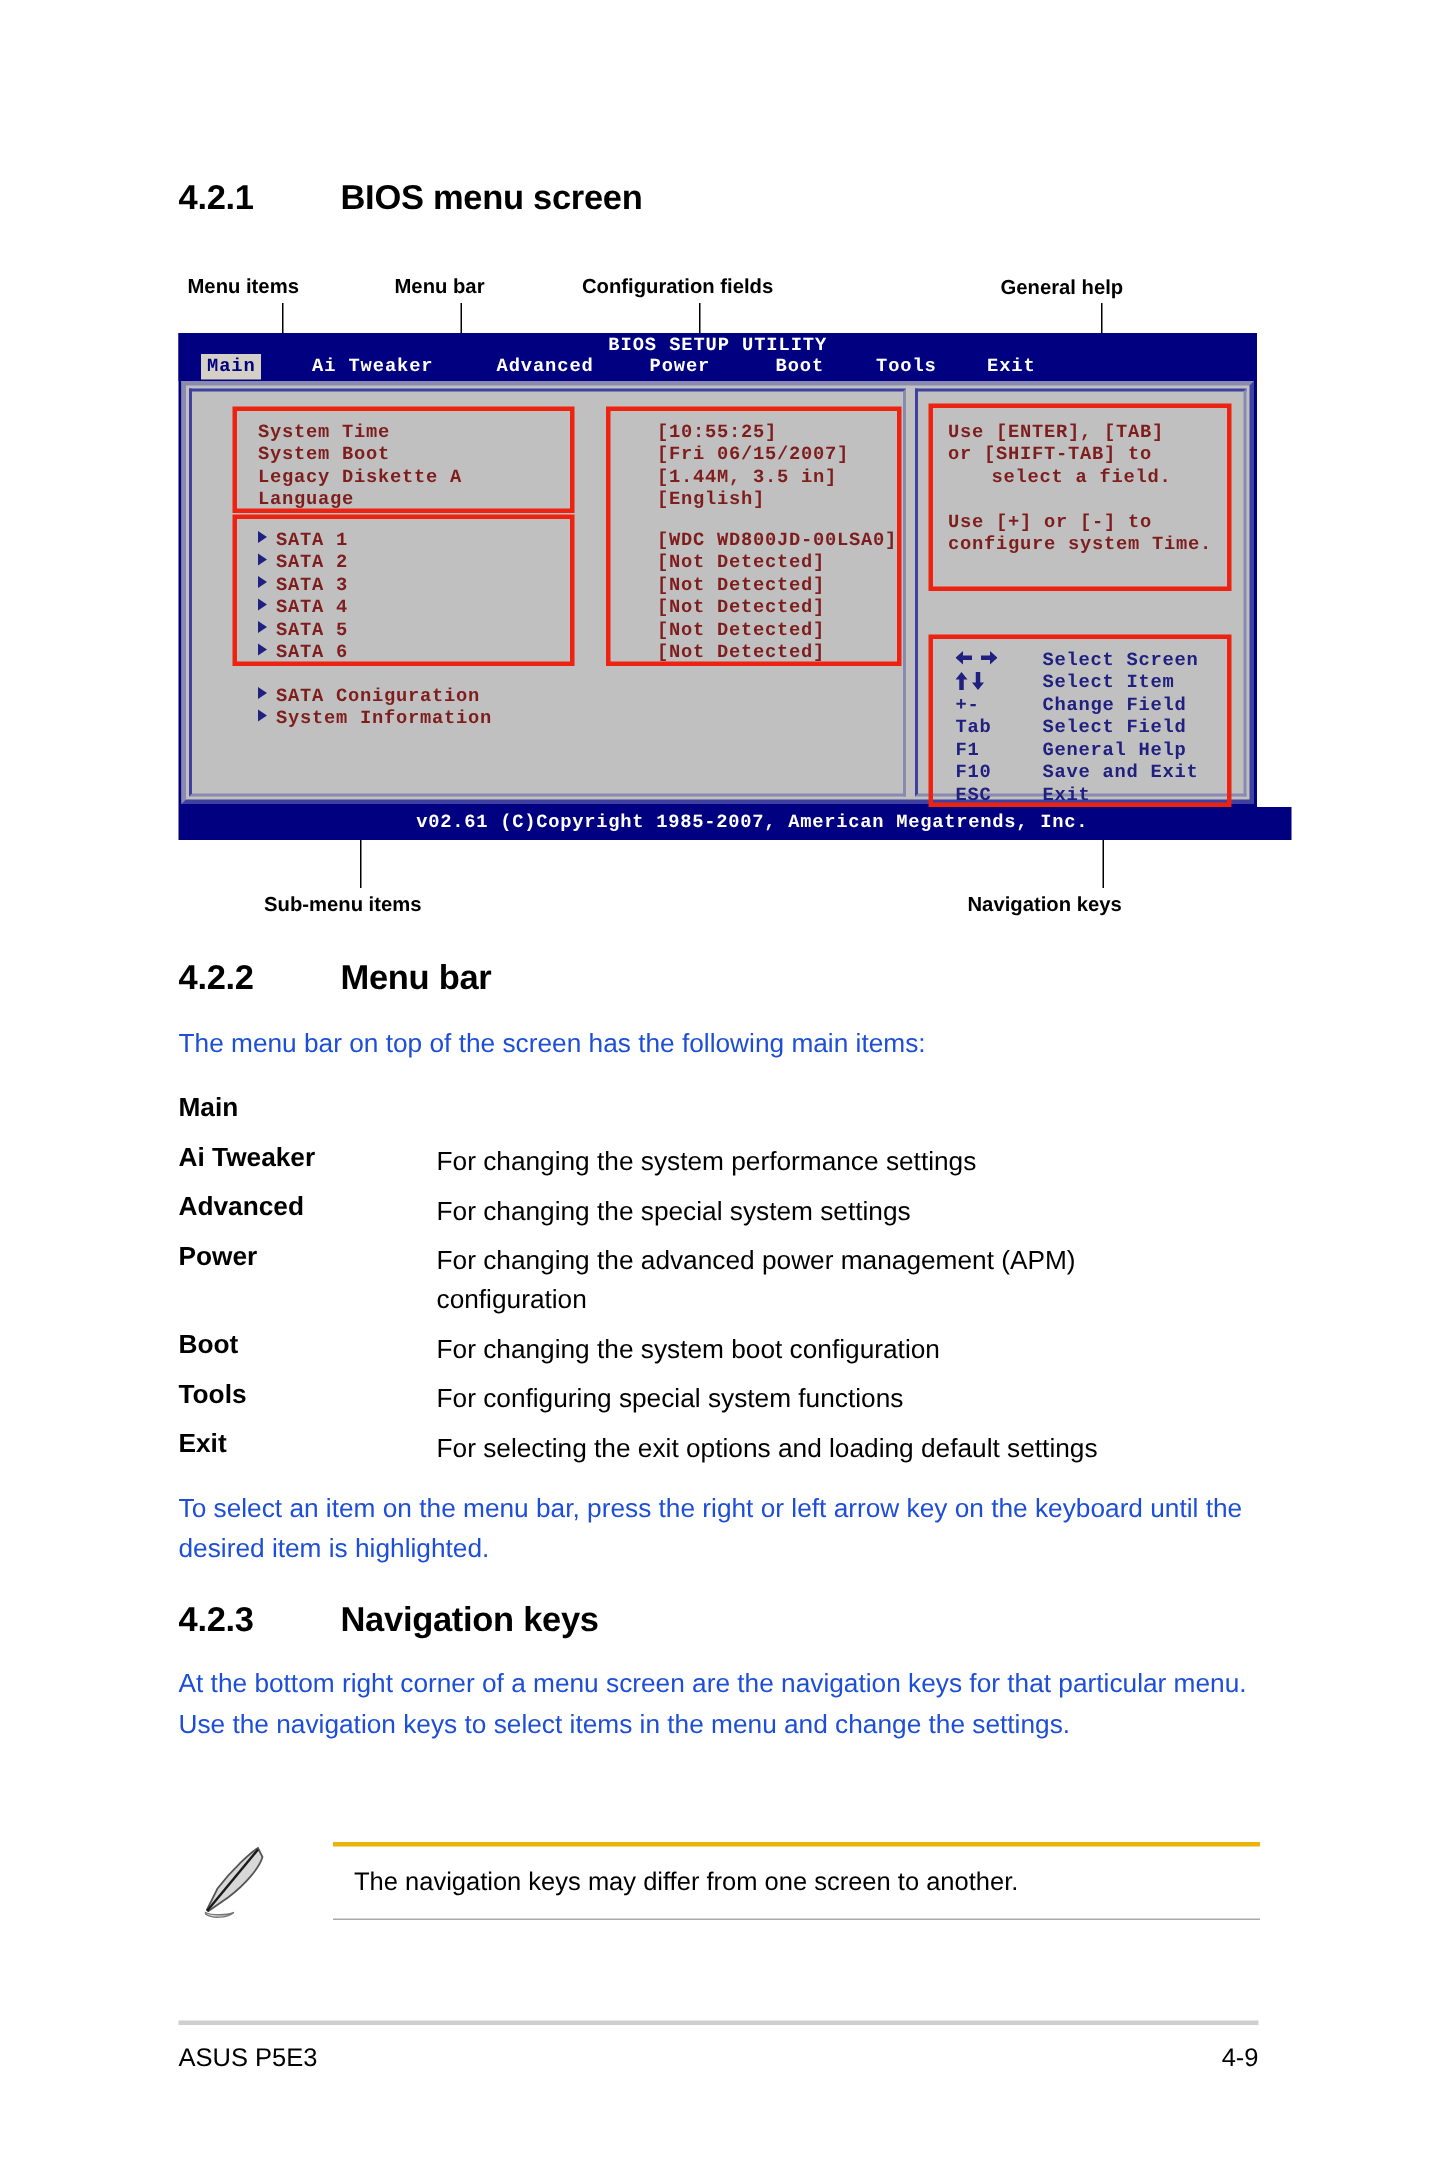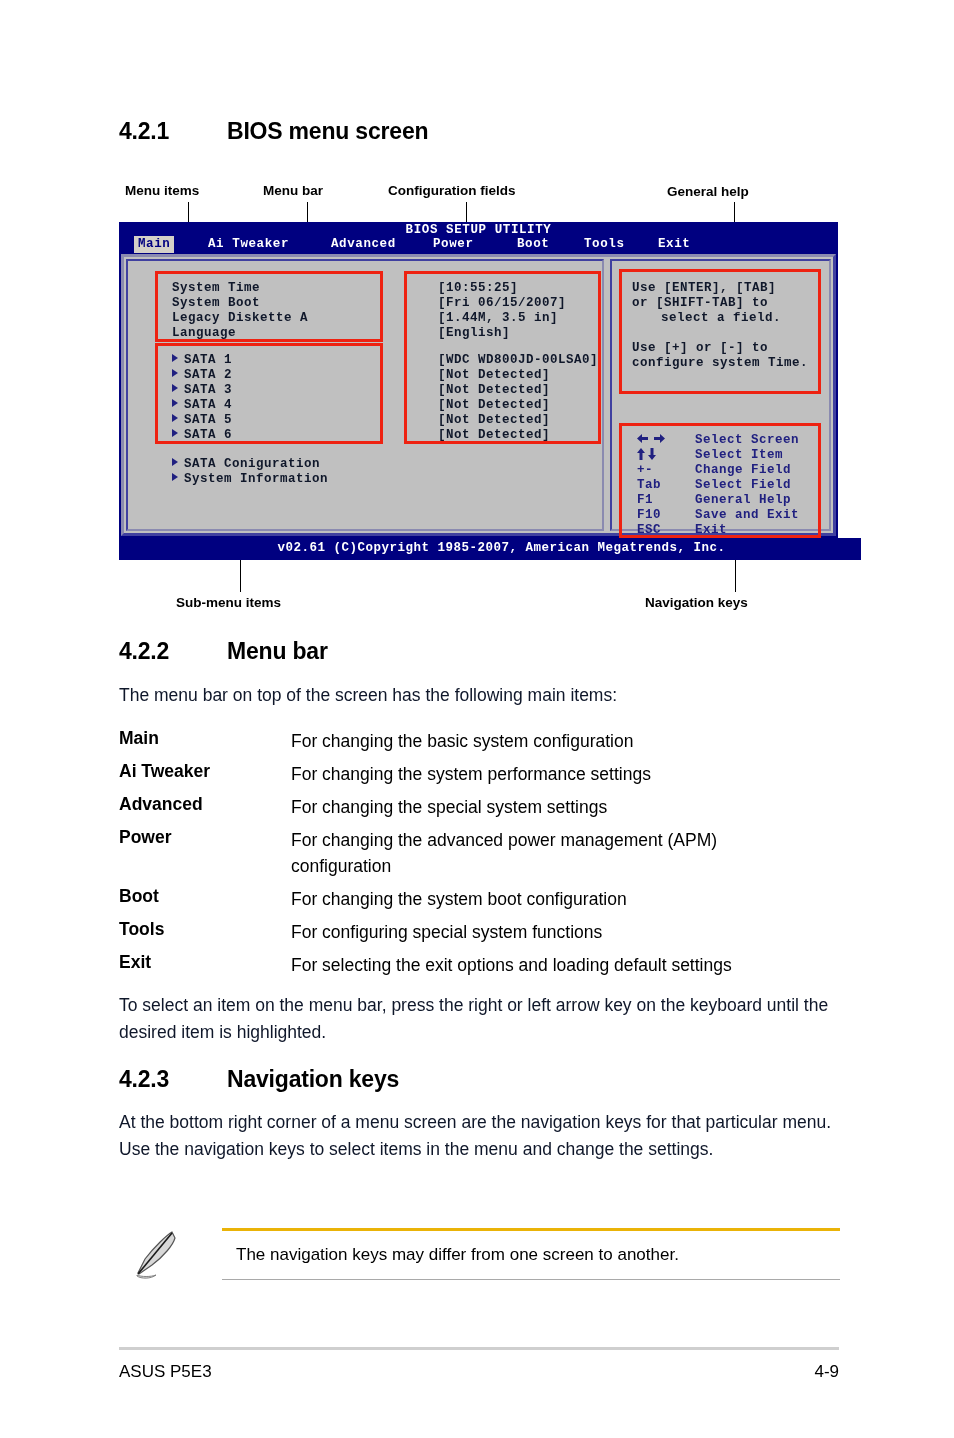--- a/index.html
+++ b/index.html
@@ -30,21 +30,21 @@
     letter-spacing: -0.2px;
     white-space: nowrap;
   }
   .h-num { position: absolute; }
   .h-txt { position: absolute; }
 
   .para {
     position: absolute;
     font-size: 17.5px;
     line-height: 27px;
-    color: #0f172a;
+    color: #1d4ed8;
   }
 
   
   .callout {
     position: absolute;
     font-size: 13.5px;
     font-weight: bold;
     white-space: nowrap;
   }
   .leader {
@@ -149,21 +149,21 @@
     width: 100%;
     text-align: center;
     color: #ffffff;
     font-size: 12.5px;
     font-weight: bold;
     letter-spacing: 0.5px;
   }
 
   .bios-line {
     position: absolute;
-    color: #0f172a;
+    color: #7f1d1d;
     font-size: 12.5px;
     font-weight: bold;
     letter-spacing: 0.5px;
     white-space: nowrap;
     line-height: 14.5px;
   }
   .bios-col-items { left: 44px; }
   .bios-col-values { left: 310px; }
 
   .tri {
@@ -396,21 +396,20 @@
   </div>
 
   <div class="h-sec" style="left:119px; top:638px;">
     <span class="h-num" style="left:0;">4.2.2</span>
     <span class="h-txt" style="left:108px;">Menu bar</span>
   </div>
 
   <div class="para" style="left:119px; top:682px; width:720px;">The menu bar on top of the screen has the following main items:</div>
 
   <div class="dl-term" style="left:119px; top:728px;">Main</div>
-  <div class="dl-desc" style="left:291px; top:728px; width:560px;">For changing the basic system configuration</div>
 
   <div class="dl-term" style="left:119px; top:761px;">Ai Tweaker</div>
   <div class="dl-desc" style="left:291px; top:761px; width:560px;">For changing the system performance settings</div>
 
   <div class="dl-term" style="left:119px; top:794px;">Advanced</div>
   <div class="dl-desc" style="left:291px; top:794px; width:560px;">For changing the special system settings</div>
 
   <div class="dl-term" style="left:119px; top:827px;">Power</div>
   <div class="dl-desc" style="left:291px; top:827px; width:487px;">For changing the advanced power management (APM) configuration</div>
 

